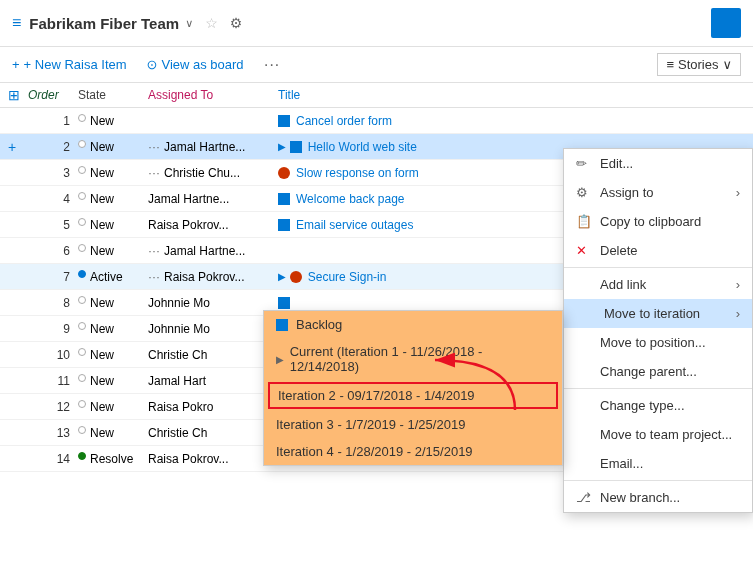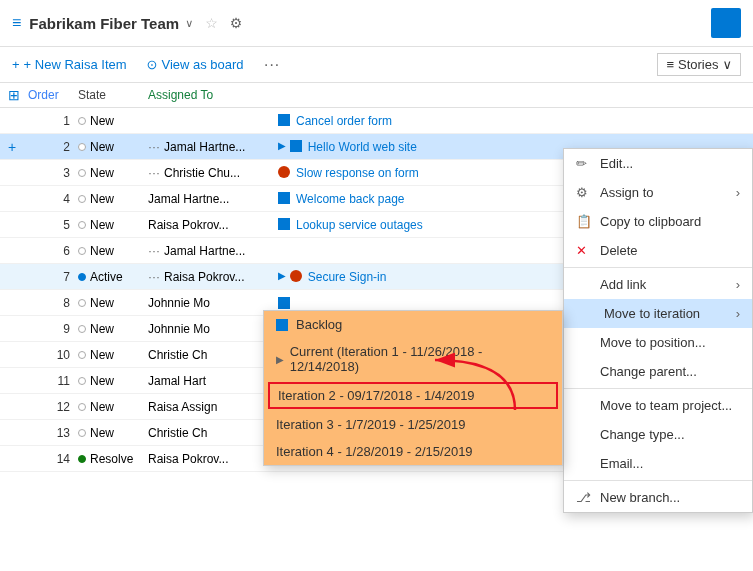--- a/index.html
+++ b/index.html
@@ -27,23 +27,23 @@
     .table-row.highlighted { background: #e8f4fd; }
     .state-dot { width: 8px; height: 8px; border-radius: 50%; border: 1px solid #aaa; display: inline-block; margin-right: 4px; }
     .state-dot.new { background: #fff; border-color: #aaa; }
     .state-dot.active { background: #0078d4; border-color: #0078d4; }
     .state-dot.resolve { background: #107c10; border-color: #107c10; }
     .item-link { color: #0078d4; cursor: pointer; }
     .dots-btn { color: #666; cursor: pointer; font-size: 12px; }
     .expand-btn { color: #0078d4; cursor: pointer; font-size: 10px; }
 
     
-    .state-cell { display: flex; align-items: center; }
+    .state-cell { display: flex; }
     .assigned-cell { display: flex; align-items: center; }
-    .title-cell { display: flex; align-items: flex-start; overflow: hidden; text-overflow: ellipsis; white-space: nowrap; }
+    .title-cell { display: flex; align-items: center; overflow: hidden; text-overflow: ellipsis; white-space: nowrap; }
 
     
     .context-menu {
       position: absolute;
       right: 0;
       top: 148px;
       background: #fff;
       border: 1px solid #ccc;
       box-shadow: 2px 4px 12px rgba(0,0,0,0.2);
       width: 190px;
@@ -134,23 +134,24 @@
   <div style="flex:1"></div>
   <div class="stories-btn">
     <span style="margin-right:4px;">≡</span>
     <span>Stories</span>
     <span style="margin-left:4px;">∨</span>
   </div>
 </div>
 
 <div class="table-header">
   <div style="color:#0078d4;font-size:14px;">⊞</div>
-  <div style="color:#3b82f6;">Order</div>
+  <div style="color:#14532d;font-style:italic;">Order</div>
   <div style="color:#404040;">State</div>
-  <div style="color:#15803d;">Assigned To</div>
+  <div style="color:#be185d;">Assigned To</div>
+  <div style="color:#0078d4;">Title</div>
 </div>
 
 <div id="table-body">
     <div class="table-row">
       <div style="color: rgb(0, 120, 212); font-size: 14px;"></div>
       <div class="col-order">1</div>
       <div class="state-cell">
         <span class="state-dot new"></span>
         <span>New</span>
       </div>
@@ -225,21 +226,21 @@
         <span class="state-dot new"></span>
         <span>New</span>
       </div>
       <div class="assigned-cell">
         <span>Raisa Pokrov...</span>
       </div>
       <div class="title-cell">
         <span style="display: inline-flex; align-items: center; margin-right: 4px;">
           <span style="display: inline-block; width: 12px; height: 12px; margin-right: 2px; background: rgb(0, 120, 212);"></span>
         </span>
-        <span class="item-link">Lookup service outages</span>
+        <span class="item-link">Email service outages</span>
       </div>
     </div>
     <div class="table-row">
       <div style="color: rgb(0, 120, 212); font-size: 14px;"></div>
       <div class="col-order">6</div>
       <div class="state-cell">
         <span class="state-dot new"></span>
         <span>New</span>
       </div>
       <div class="assigned-cell">
@@ -331,21 +332,21 @@
       </div>
     </div>
     <div class="table-row">
       <div style="color: rgb(0, 120, 212); font-size: 14px;"></div>
       <div class="col-order">12</div>
       <div class="state-cell">
         <span class="state-dot new"></span>
         <span>New</span>
       </div>
       <div class="assigned-cell">
-        <span>Raisa Assign</span>
+        <span>Raisa Pokro</span>
       </div>
       <div class="title-cell">
         <span style="display: inline-flex; align-items: center; margin-right: 4px;">
           <span style="display: inline-block; width: 12px; height: 12px; margin-right: 2px; background: rgb(0, 120, 212);"></span>
         </span>
       </div>
     </div>
     <div class="table-row">
       <div style="color: rgb(0, 120, 212); font-size: 14px;"></div>
       <div class="col-order">13</div>
@@ -415,25 +416,25 @@
       <span class="icon"></span>
       <span>Move to position...</span>
     </div>
     <div class="context-menu-item">
       <span class="icon"></span>
       <span>Change parent...</span>
     </div>
     <hr class="context-menu-separator">
     <div class="context-menu-item">
       <span class="icon"></span>
+      <span>Change type...</span>
+    </div>
+    <div class="context-menu-item">
+      <span class="icon"></span>
       <span>Move to team project...</span>
-    </div>
-    <div class="context-menu-item">
-      <span class="icon"></span>
-      <span>Change type...</span>
     </div>
     <div class="context-menu-item">
       <span class="icon"></span>
       <span>Email...</span>
     </div>
     <hr class="context-menu-separator">
     <div class="context-menu-item">
       <span class="icon">⎇</span>
       <span>New branch...</span>
     </div>

